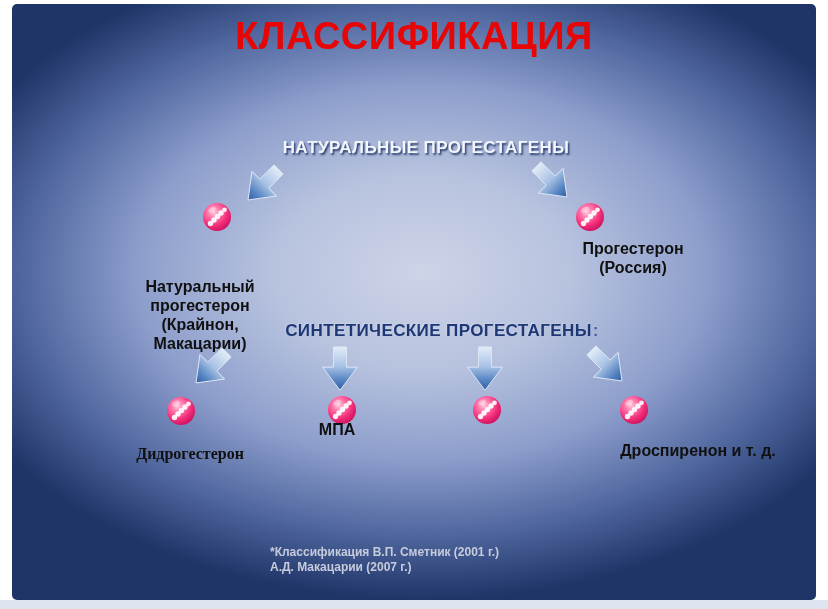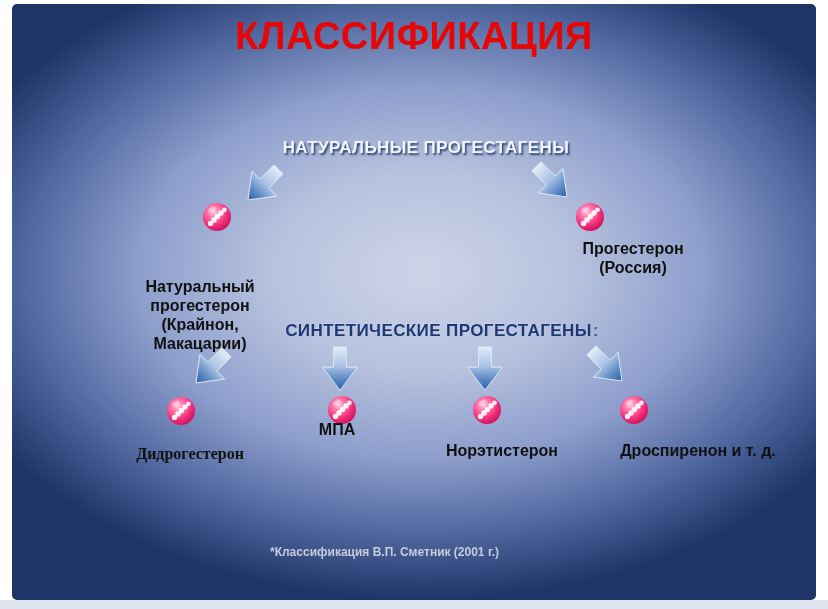--- a/index.html
+++ b/index.html
@@ -166,26 +166,24 @@
     <circle cx="22.5" cy="7.8" r="2.4" fill="#ffffff" opacity="0.9"></circle>
     <ellipse cx="10" cy="7.5" rx="4" ry="2.4" fill="#ffffff" opacity="0.35" transform="rotate(-28 10 7.5)"></ellipse>
   </svg>
 
   <div class="node-label" style="left:81px;top:440px;width:194px;font-family:Liberation Serif, serif;">
     <div>Дидрогестерон</div>
   </div>
   <div class="node-label" style="left:265px;top:416px;width:120px;">
     <div>МПА</div>
   </div>
-  <div class="node-label" style="left:400px;top:437px;width:180px;">
-    <div>Норэтистерон</div>
-  </div>
   <div class="node-label" style="left:581px;top:437px;width:210px;">
     <div>Дроспиренон и т. д.</div>
   </div>
 
   <div class="footnote">
     <div>*Классификация В.П. Сметник (2001 г.)</div>
+    <div>А.Д. Макацарии (2007 г.)</div>
   </div>
 
 </div>
 
 <div class="bottom-strip"></div>
 
 </body></html>

